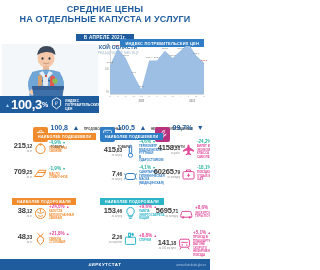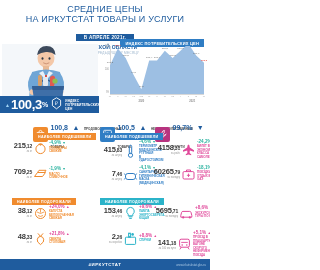--- a/index.html
+++ b/index.html
@@ -7,21 +7,21 @@
     width:210px; height:270px; overflow:hidden;
     background:#ffffff;
     font-family:"Liberation Sans", sans-serif;
     position:relative;
   }
   .page { position:relative; width:210px; height:270px; background:#fff; }
 
   
   .header { position:absolute; left:0; top:0; width:210px; height:47px; text-align:center; }
   .title1, .title2 {
-    color:#1f5c9e; font-weight:normal; letter-spacing:.2px; line-height:1.05;
+    color:#1f5c9e; font-weight:bold; letter-spacing:.2px; line-height:1.05;
   }
   .title1 { font-size:9px; margin-top:5px; }
   .title2 { font-size:9px; margin-top:1px; }
   .subbar {
     display:inline-block; background:#1f5c9e; color:#fff;
     font-size:4.6px; font-weight:bold; padding:1px 8px; margin-top:2px;
     letter-spacing:.3px;
   }
   .region { color:#1f5c9e; font-size:5px; font-weight:bold; margin-top:1.5px; letter-spacing:.2px; }
   .note { color:#9bb4cc; font-size:3.2px; margin-top:1px; letter-spacing:.2px; }
@@ -112,21 +112,21 @@
   .footer .tag { font-size:4.4px; font-weight:bold; letter-spacing:.5px; }
   .footer .url { position:absolute; right:4px; font-size:3px; color:#a9c8e4; }
 </style>
 </head>
 <body>
 
 <div class="page">
 
   <div class="header">
     <div class="title1">СРЕДНИЕ ЦЕНЫ</div>
-    <div class="title2">НА ИРКУТСТАТ ТОВАРЫ И УСЛУГИ</div>
+    <div class="title2">НА ОТДЕЛЬНЫЕ КАПУСТА И УСЛУГИ</div>
     <div class="subbar">В АПРЕЛЕ 2021г.</div>
     <div class="region">В ИРКУТСКОЙ ОБЛАСТИ</div>
     <div class="note">УКАЗАНА % К ПРЕДЫДУЩЕМУ МЕСЯЦУ</div>
   </div>
   <div class="cpi-tag">ИНДЕКС ПОТРЕБИТЕЛЬСКИХ ЦЕН</div>
 
   <div class="illus">
     <svg width="96" height="62" viewBox="0 0 96 62">
       <rect x="0" y="0" width="96" height="62" fill="#ffffff"></rect>
 

